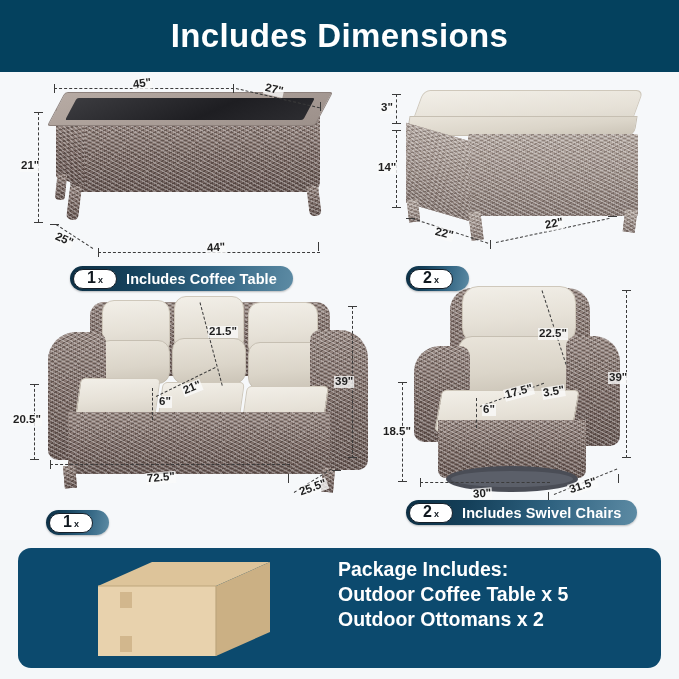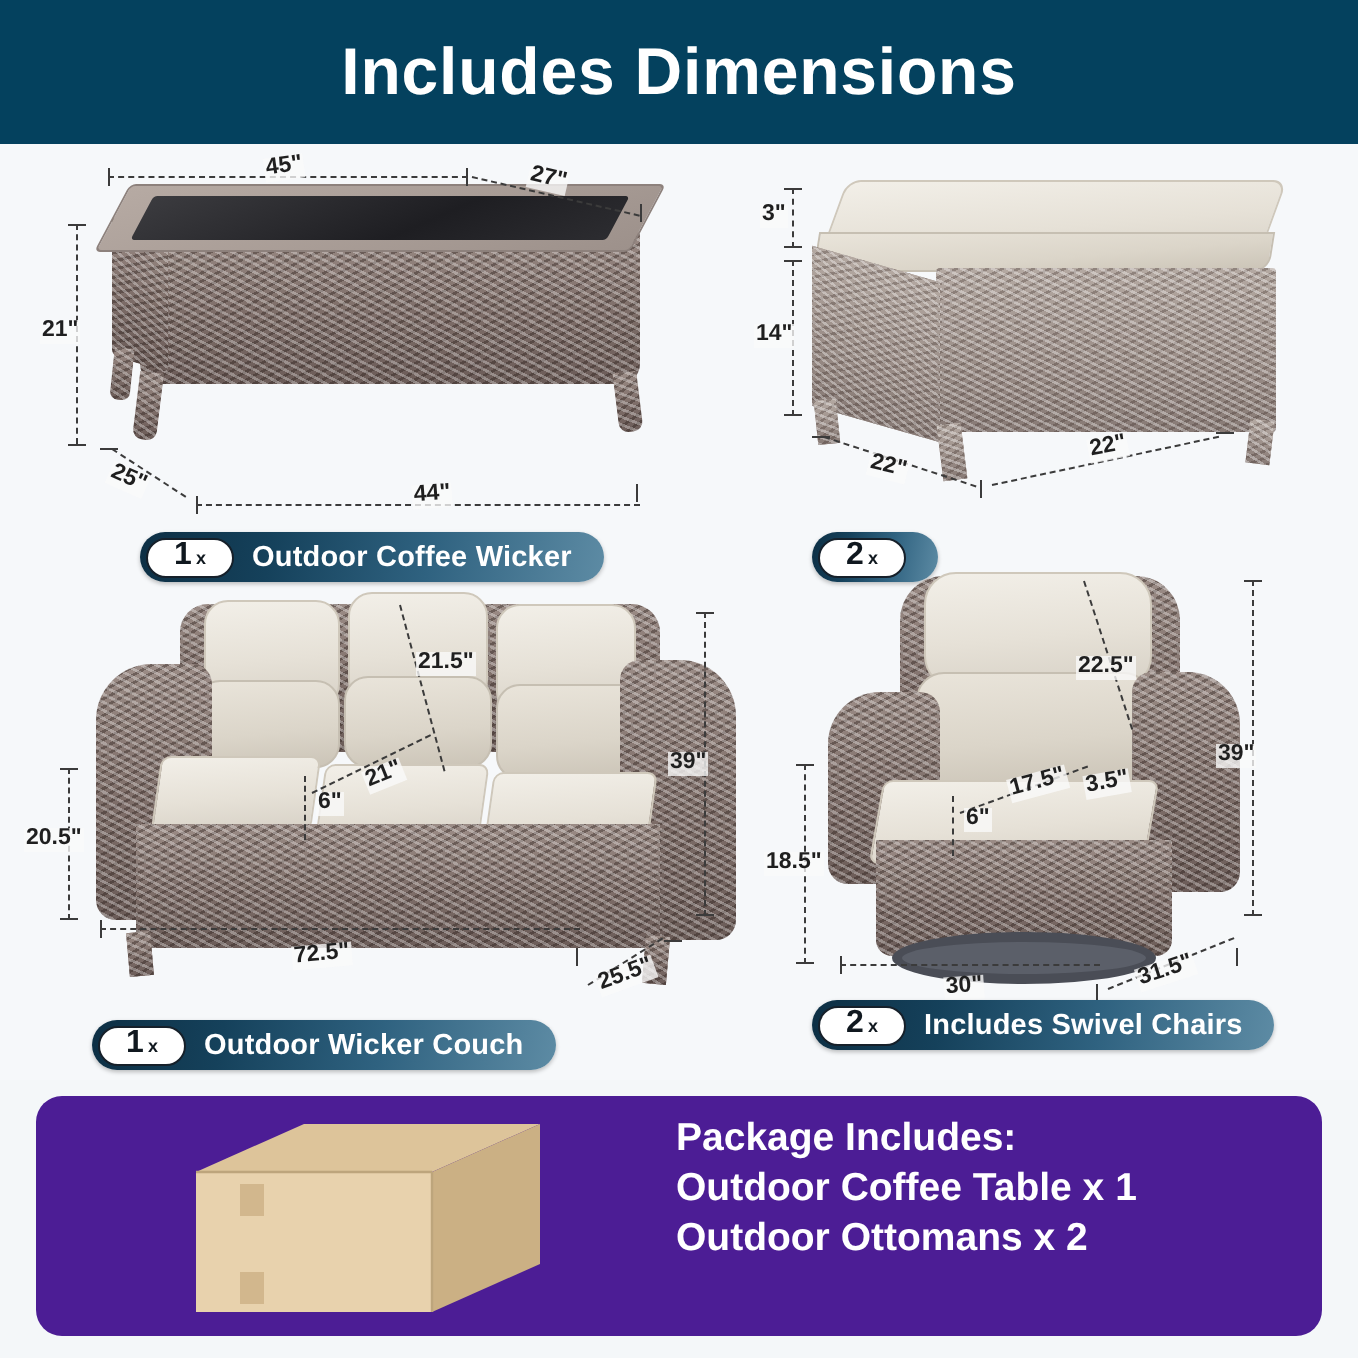--- a/index.html
+++ b/index.html
@@ -89,21 +89,21 @@
   .tick-h{ height:1.4px; width:9px; }
   .dimlabel{
     position:absolute; font-size:11.5px; font-weight:bold; color:#1f1f1f;
     background:rgba(250,250,250,.78); padding:0 1px; white-space:nowrap;
     line-height:1;
   }
 
   
   .footer{
     position:absolute; left:18px; top:548px; width:643px; height:120px;
-    background:#4c1d95; border-radius:13px;
+    background:#0c4a6e; border-radius:13px;
   }
   .box3d{ position:absolute; left:72px; top:12px; width:180px; height:98px; }
   .pkg{
     position:absolute; left:320px; top:9px; color:#ffffff;
   }
   .pkg-line{ font-size:19.5px; font-weight:bold; line-height:25px; white-space:nowrap; }
 </style>
 </head>
 <body>
 
@@ -150,21 +150,21 @@
       <div class="tick tick-v" style="left:86px;top:172px;"></div>
       <div class="tick tick-v" style="left:306px;top:166px;"></div>
       <div class="dimlabel" style="left:194px;top:166px;transform:rotate(-4deg);">44"</div>
     </div>
 
     <div class="pill" style="left:58px;top:190px;">
       <div class="pill-badge">
         <span class="pill-qty">1</span>
         <span class="pill-x">x</span>
       </div>
-      <div class="pill-text">Outdoor Coffee Wicker</div>
+      <div class="pill-text">Includes Coffee Table</div>
     </div>
   </div>
 
   <div class="panel" id="panel-ottoman">
     <div class="stage">
 
       <div style="position:absolute;left:44px;top:14px;width:220px;height:42px;transform:skewX(-20deg);border-radius:7px;" class="cushion"></div>
       <div style="position:absolute;left:36px;top:40px;width:228px;height:20px;transform:skewX(-9deg);border-radius:0 0 8px 8px;" class="cushion-dk"></div>
 
       <div style="position:absolute;left:96px;top:58px;width:170px;height:82px;border-radius:2px;" class="wicker-light"></div>
@@ -254,21 +254,20 @@
       <div class="dim-d" style="left:282px;top:204px;width:44px;transform:rotate(-32deg);"></div>
       <div class="tick tick-h" style="left:320px;top:182px;"></div>
       <div class="dimlabel" style="left:286px;top:194px;transform:rotate(-20deg);">25.5"</div>
     </div>
 
     <div class="pill" style="left:34px;top:222px;">
       <div class="pill-badge">
         <span class="pill-qty">1</span>
         <span class="pill-x">x</span>
       </div>
-      <div class="pill-text">Outdoor Wicker Couch</div>
     </div>
   </div>
 
   <div class="panel" id="panel-chair">
     <div class="stage">
 
       <div style="position:absolute;left:70px;top:10px;width:140px;height:120px;border-radius:22px 22px 0 0;" class="wicker"></div>
 
       <div style="position:absolute;left:82px;top:8px;width:114px;height:58px;border-radius:16px;" class="cushion"></div>
 
@@ -331,16 +330,16 @@
     <polygon points="126,26 180,2 180,72 126,96" fill="#cbb084"></polygon>
     <polygon points="8,26 62,2 62,2 8,26" fill="#d4bb92"></polygon>
     <rect x="30" y="32" width="12" height="16" fill="#d2b78d"></rect>
     <rect x="30" y="76" width="12" height="16" fill="#d2b78d"></rect>
     <line x1="8" y1="26" x2="126" y2="26" stroke="#bda57c" stroke-width="1.2"></line>
     <line x1="126" y1="26" x2="126" y2="96" stroke="#bda57c" stroke-width="1.2"></line>
   </svg>
 
   <div class="pkg">
     <div class="pkg-line">Package Includes:</div>
-    <div class="pkg-line">Outdoor Coffee Table x 1</div>
+    <div class="pkg-line">Outdoor Coffee Table x 5</div>
     <div class="pkg-line">Outdoor Ottomans x 2</div>
   </div>
 </div>
 
 </body></html>

